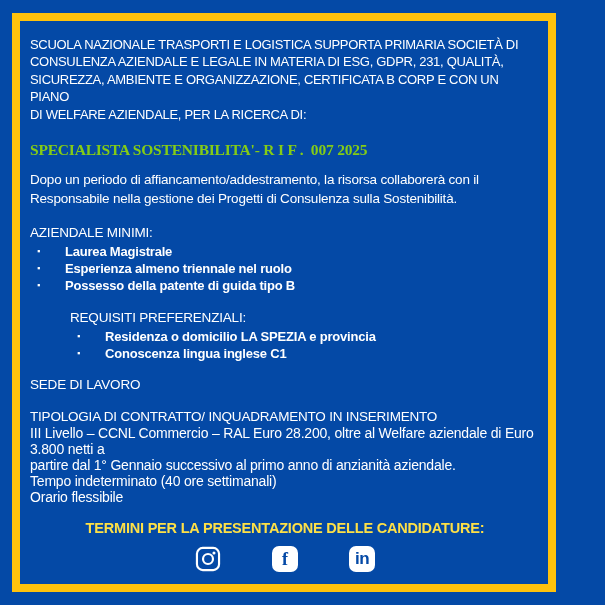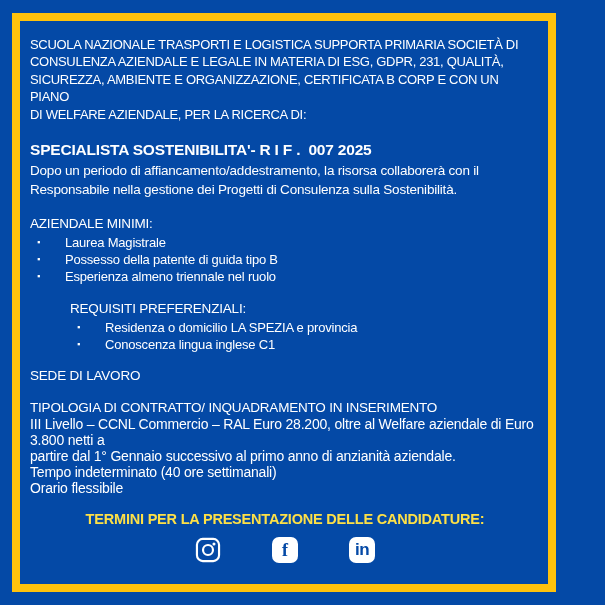--- a/index.html
+++ b/index.html
@@ -26,42 +26,44 @@
     padding: 15px 8px 0 10px;
     color: #FFFFFF;
   }
   .pre { white-space: pre-wrap; }
   .intro {
     font-size: 13px;
     line-height: 17.4px;
     letter-spacing: -0.3px;
   }
   .job-title {
-    color: #ffffff;
+    color: #84cc16;
     font-size: 15.5px;
     font-weight: 700;
     letter-spacing: -0.2px;
-    margin: 17px 0 3px 0;
+    margin: 17px 0 12px 0;
     line-height: 19px;
+    font-family: Liberation Serif, serif;
   }
   .desc {
     font-size: 13.5px;
     line-height: 18.5px;
     letter-spacing: -0.2px;
     margin-bottom: 16px;
   }
   .sec-title {
     font-size: 13.5px;
     line-height: 17px;
     letter-spacing: -0.2px;
   }
   ul.bullets {
     list-style: none;
     margin: 2px 0 0 0;
     padding: 0;
+    font-weight: bold;
   }
   ul.bullets li {
     position: relative;
     font-size: 13px;
     line-height: 17px;
     letter-spacing: -0.2px;
     padding-left: 35px;
   }
   ul.bullets li::before {
     content: "▪";
@@ -131,22 +133,22 @@
 
       <div class="job-title pre">SPECIALISTA SOSTENIBILITA'- R I F .  007 2025</div>
 
       <div class="desc pre">Dopo un periodo di affiancamento/addestramento, la risorsa collaborerà con il
 Responsabile nella gestione dei Progetti di Consulenza sulla Sostenibilità.</div>
 
       <div class="block-reqmin">
         <div class="sec-title">AZIENDALE MINIMI:</div>
         <ul class="bullets">
           <li>Laurea Magistrale</li>
+          <li>Esperienza almeno triennale nel ruolo</li>
           <li>Possesso della patente di guida tipo B</li>
-          <li>Esperienza almeno triennale nel ruolo</li>
         </ul>
       </div>
 
       <div class="block-reqpref">
         <div class="sec-title">REQUISITI PREFERENZIALI:</div>
         <ul class="bullets">
           <li>Residenza o domicilio LA SPEZIA e provincia</li>
           <li>Conoscenza lingua inglese C1</li>
         </ul>
       </div>

